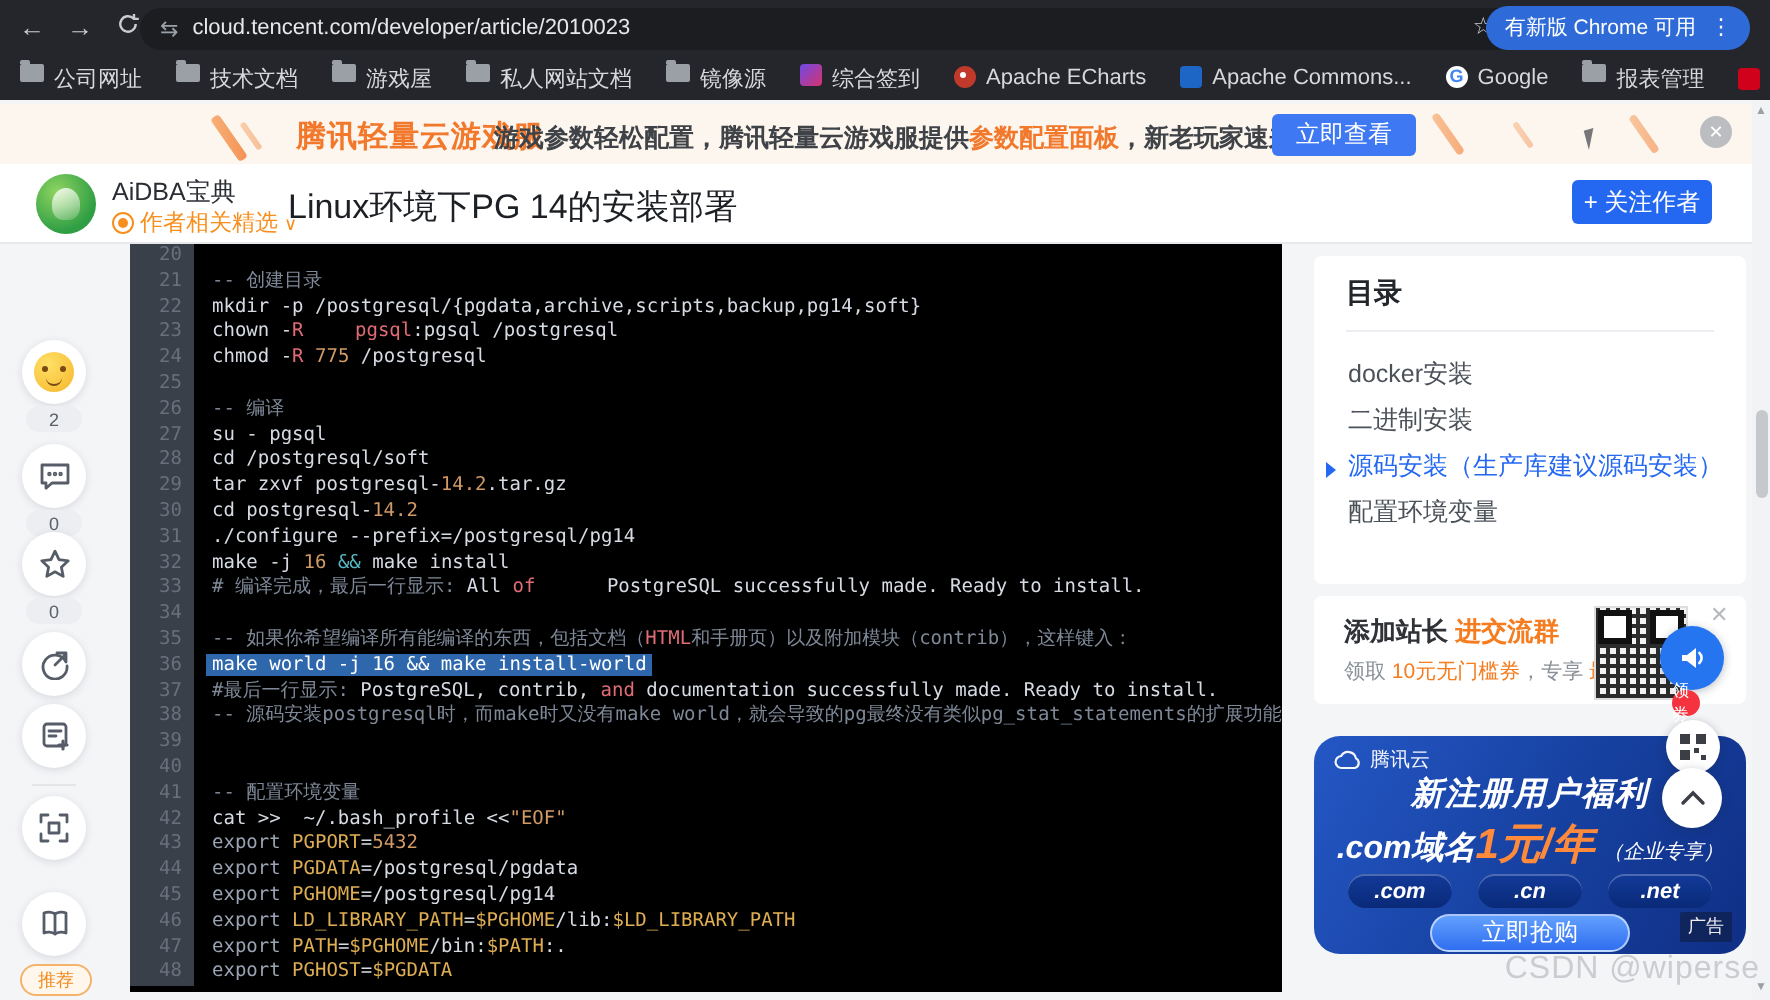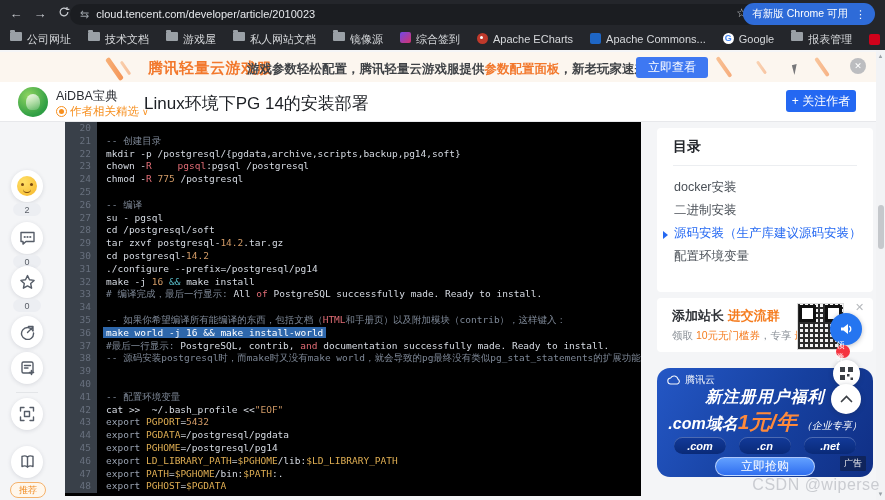--- a/index.html
+++ b/index.html
@@ -283,21 +283,21 @@
       <div class="cl"><span class="ln">23</span><span class="ct"><span style="color: rgb(214, 219, 227);">chown -</span><span style="color: rgb(224, 108, 117);">R</span><span style="color: rgb(214, 219, 227);"> </span><span style="color: rgb(224, 108, 117); margin-left: 20px;">pgsql</span><span style="color: rgb(214, 219, 227);">:pgsql /postgresql</span></span></div>
       <div class="cl"><span class="ln">24</span><span class="ct"><span style="color: rgb(214, 219, 227);">chmod -</span><span style="color: rgb(224, 108, 117);">R</span><span style="color: rgb(214, 219, 227);"> </span><span style="color: rgb(209, 154, 102);">775</span><span style="color: rgb(214, 219, 227);"> /postgresql</span></span></div>
       <div class="cl"><span class="ln">25</span><span class="ct"></span></div>
       <div class="cl"><span class="ln">26</span><span class="ct"><span style="color: rgb(126, 136, 151);">-- 编译</span></span></div>
       <div class="cl"><span class="ln">27</span><span class="ct"><span style="color: rgb(214, 219, 227);">su - pgsql</span></span></div>
       <div class="cl"><span class="ln">28</span><span class="ct"><span style="color: rgb(214, 219, 227);">cd /postgresql/soft</span></span></div>
       <div class="cl"><span class="ln">29</span><span class="ct"><span style="color: rgb(214, 219, 227);">tar zxvf postgresql-</span><span style="color: rgb(209, 154, 102);">14.2</span><span style="color: rgb(214, 219, 227);">.tar.gz</span></span></div>
       <div class="cl"><span class="ln">30</span><span class="ct"><span style="color: rgb(214, 219, 227);">cd postgresql-</span><span style="color: rgb(209, 154, 102);">14.2</span></span></div>
       <div class="cl"><span class="ln">31</span><span class="ct"><span style="color: rgb(214, 219, 227);">./configure --prefix=/postgresql/pg14</span></span></div>
       <div class="cl"><span class="ln">32</span><span class="ct"><span style="color: rgb(214, 219, 227);">make -j </span><span style="color: rgb(209, 154, 102);">16</span><span style="color: rgb(214, 219, 227);"> </span><span style="color: rgb(86, 182, 194);">&amp;&amp;</span><span style="color: rgb(214, 219, 227);"> make install</span></span></div>
-      <div class="cl"><span class="ln">33</span><span class="ct"><span style="color: rgb(126, 136, 151);"># 编译完成，最后一行显示: </span><span style="color: rgb(214, 219, 227);">All </span><span style="color: rgb(224, 108, 117);">of</span><span style="color: rgb(214, 219, 227);"> PostgreSQL successfully made. Ready to install.</span></span></div>
+      <div class="cl"><span class="ln">33</span><span class="ct"><span style="color: rgb(126, 136, 151);"># 编译完成，最后一行显示: </span><span style="color: rgb(214, 219, 227);">All </span><span style="color: rgb(224, 108, 117);">of</span><span style="color: rgb(214, 219, 227); margin-left: 30px;"> PostgreSQL successfully made. Ready to install.</span></span></div>
       <div class="cl"><span class="ln">34</span><span class="ct"></span></div>
       <div class="cl"><span class="ln">35</span><span class="ct"><span style="color: rgb(126, 136, 151);">-- 如果你希望编译所有能编译的东西，包括文档（</span><span style="color: rgb(224, 108, 117);">HTML</span><span style="color: rgb(126, 136, 151);">和手册页）以及附加模块（contrib），这样键入：</span></span></div>
       <div class="cl"><span class="ln">36</span><span class="ct"><span class="selbg"><span style="color: rgb(255, 255, 255);">make world -j 16 &amp;&amp; make install-world</span></span></span></div>
       <div class="cl"><span class="ln">37</span><span class="ct"><span style="color: rgb(126, 136, 151);">#最后一行显示: </span><span style="color: rgb(214, 219, 227);">PostgreSQL, contrib, </span><span style="color: rgb(224, 108, 117);">and</span><span style="color: rgb(214, 219, 227);"> documentation successfully made. Ready to install.</span></span></div>
       <div class="cl"><span class="ln">38</span><span class="ct"><span style="color: rgb(126, 136, 151);">-- 源码安装postgresql时，而make时又没有make world，就会导致的pg最终没有类似pg_stat_statements的扩展功能</span></span></div>
       <div class="cl"><span class="ln">39</span><span class="ct"></span></div>
       <div class="cl"><span class="ln">40</span><span class="ct"></span></div>
       <div class="cl"><span class="ln">41</span><span class="ct"><span style="color: rgb(126, 136, 151);">-- 配置环境变量</span></span></div>
       <div class="cl"><span class="ln">42</span><span class="ct"><span style="color: rgb(214, 219, 227);">cat &gt;&gt;  ~/.bash_profile &lt;&lt;</span><span style="color: rgb(209, 154, 102);">"EOF"</span></span></div>
       <div class="cl"><span class="ln">43</span><span class="ct"><span style="color: rgb(154, 163, 178);">export </span><span style="color: rgb(223, 174, 83);">PGPORT</span><span style="color: rgb(214, 219, 227);">=</span><span style="color: rgb(209, 154, 102);">5432</span></span></div>

